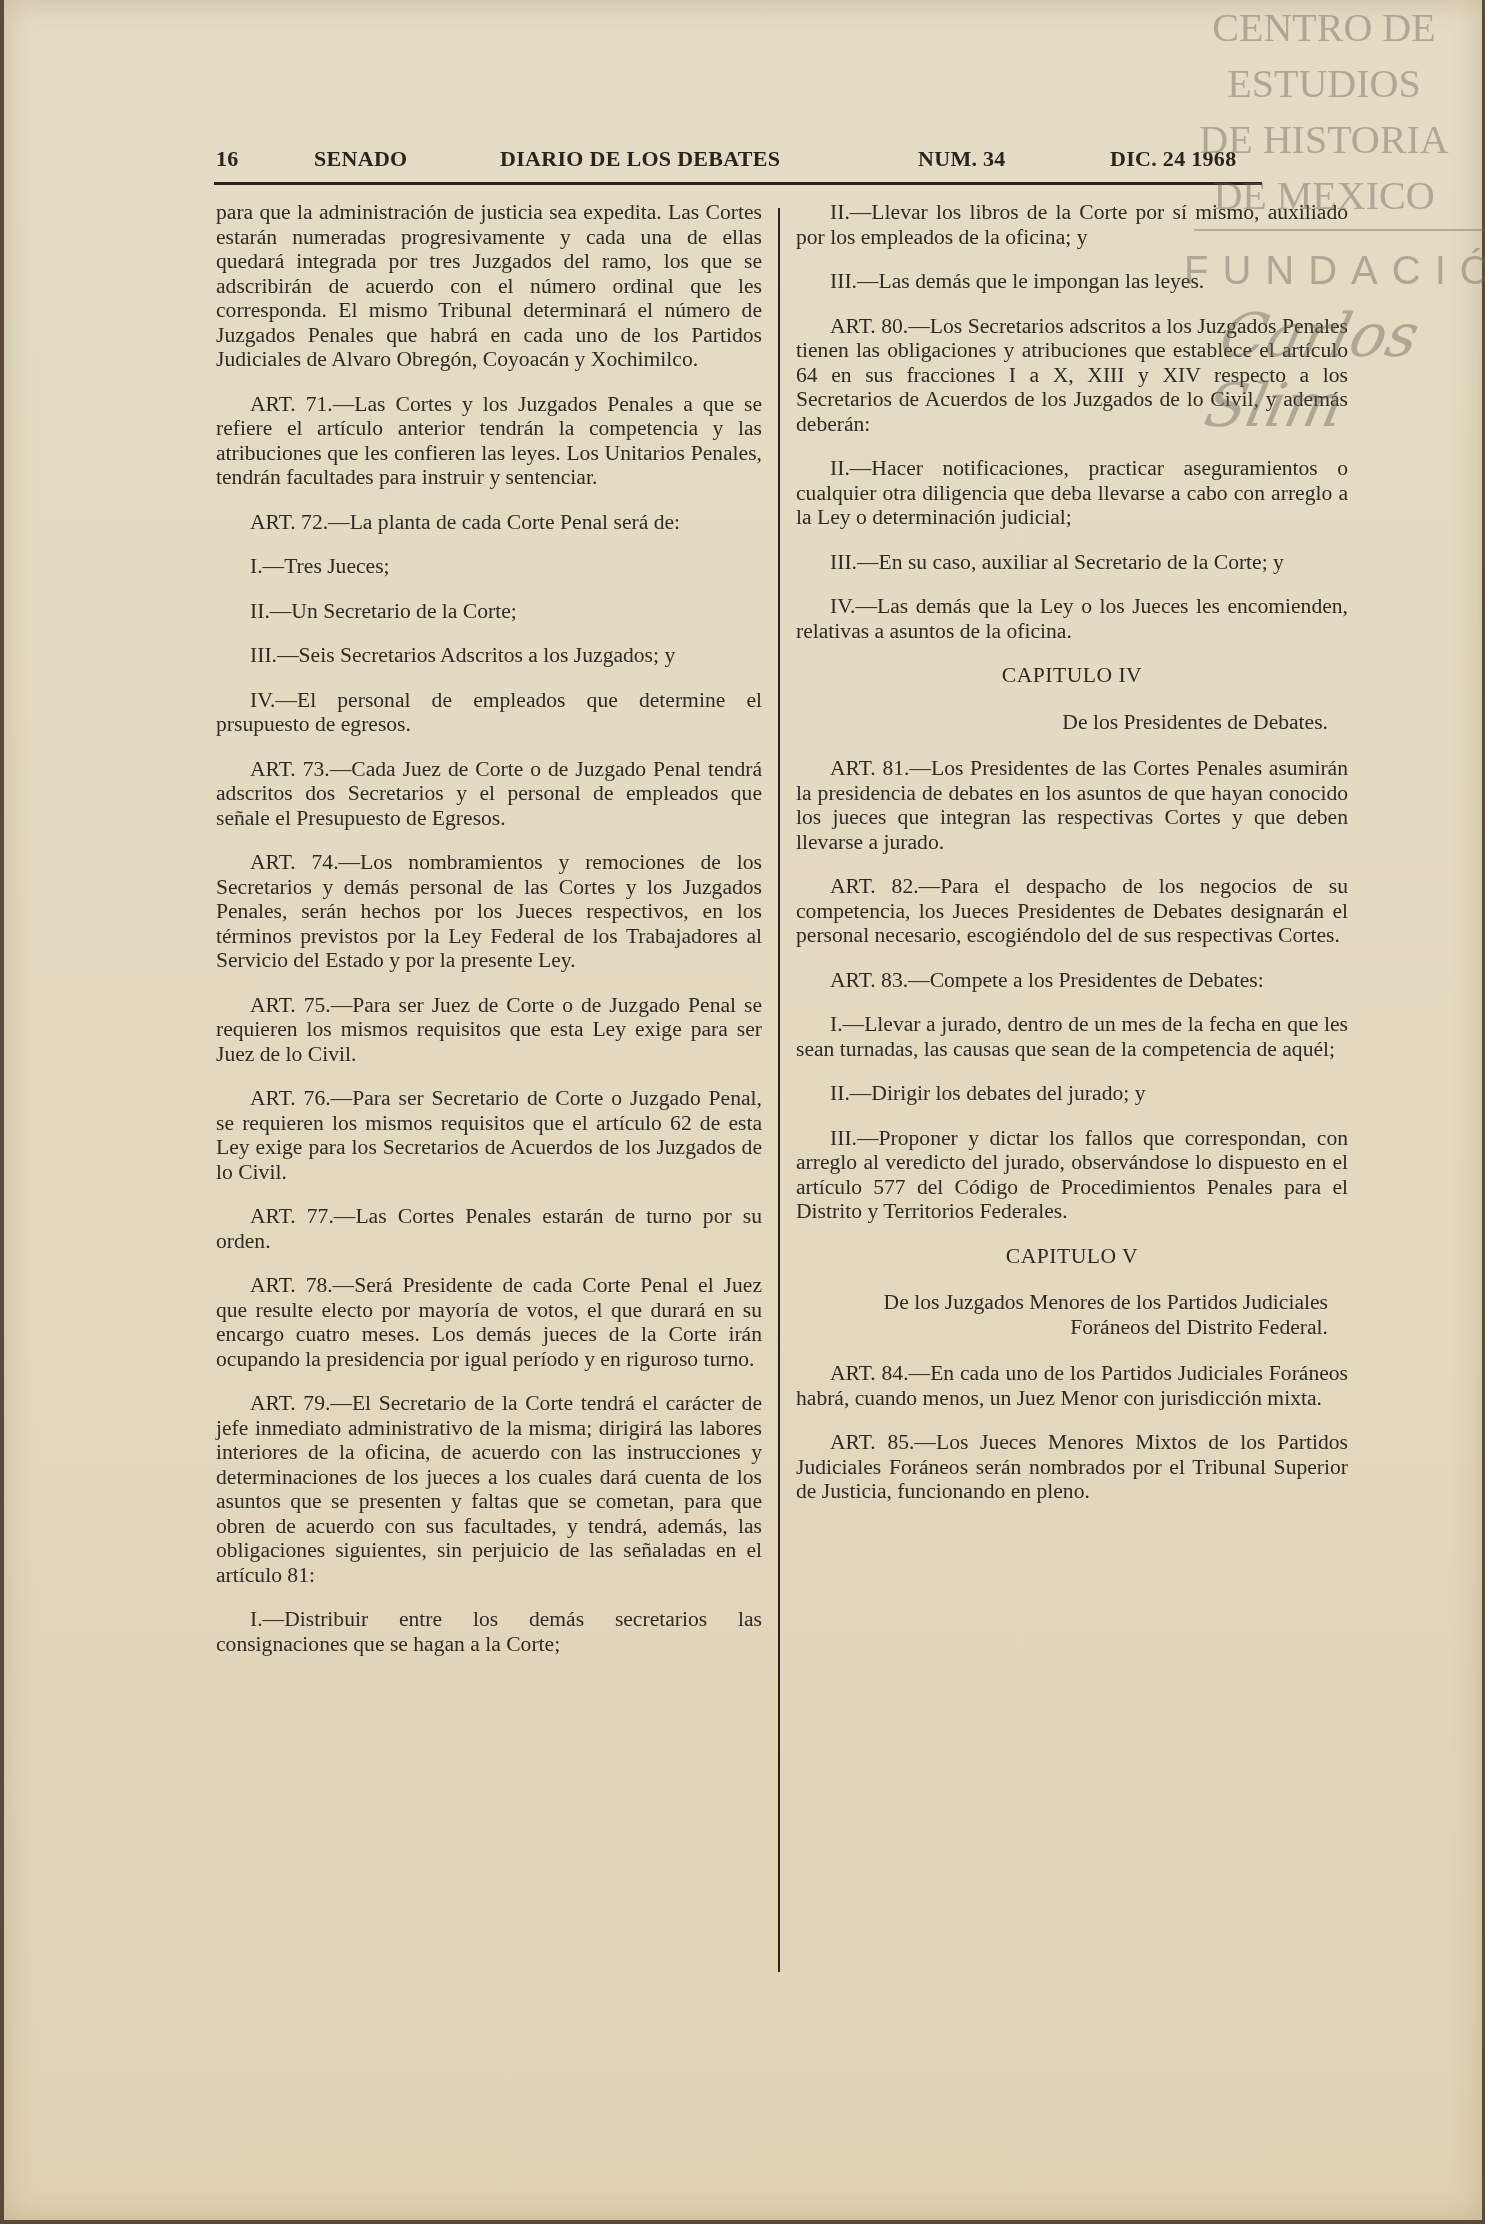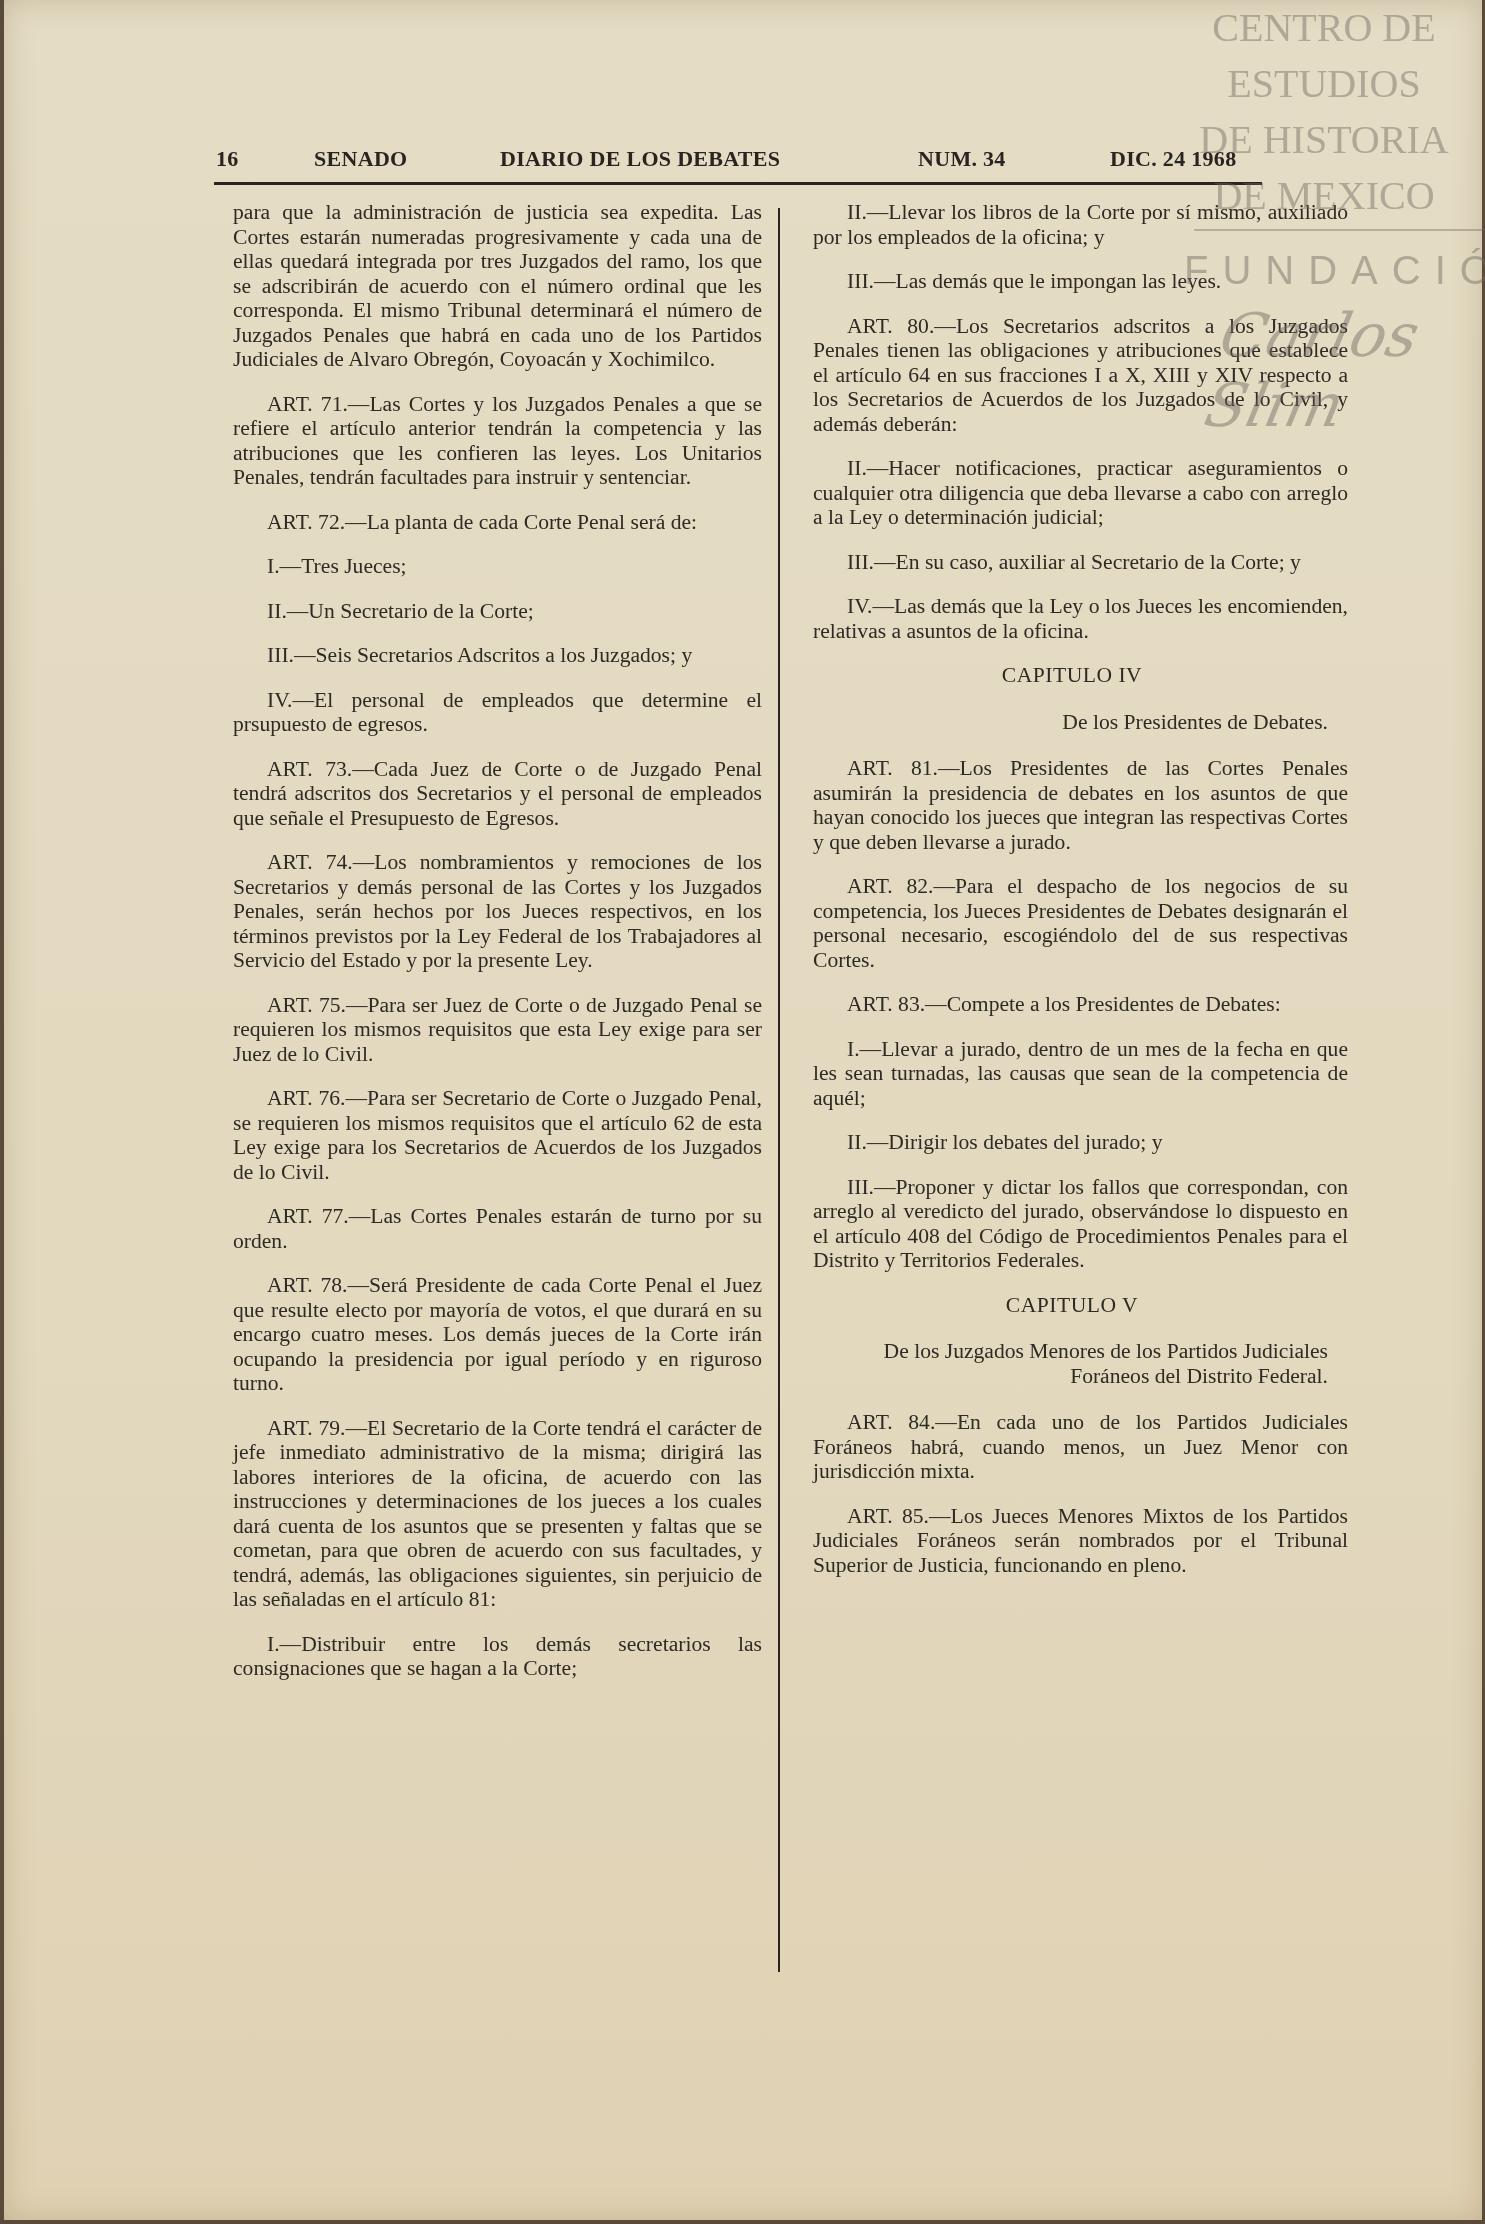--- a/index.html
+++ b/index.html
@@ -25,21 +25,21 @@
   .col {
     position: absolute; top: 200px;
     font-size: 21.6px; line-height: 24.5px; color: #2e2a24;
     text-align: justify; hyphens: manual;
   }
   .col-left { left: 212px; width: 546px; }
   .col-right { left: 792px; width: 552px; }
   .col-rule {
     position: absolute; left: 774px; top: 208px; width: 2px; height: 1764px; background: #2a2420;
   }
-  .para { margin: 0 0 20px 17px; text-indent: 34px; }
+  .para { margin: 0 0 20px 0; text-indent: 34px; }
   .para.noindent { text-indent: 0; }
   .chapter { text-align: center; margin: 0 0 22px 0; text-indent: 0; letter-spacing: 0.5px; }
   .chapter-sub { text-align: right; margin: 0 0 22px 0; text-indent: 0; padding: 0 20px; }
   .watermark {
     position: absolute; color: rgba(110,105,95,0.45);
     font-family: "Liberation Serif", serif; text-align: center; white-space: nowrap;
   }
   .wm-line { position: absolute; left: 1170px; width: 300px; text-align: center; font-size: 40px; line-height: 40px; }
   .wm-fund { position: absolute; left: 1180px; top: 248px; width: 300px; font-family: "Liberation Sans", sans-serif; font-size: 40px; letter-spacing: 14px; color: rgba(110,105,95,0.45); }
   .wm-sign { position: absolute; left: 1210px; top: 300px; font-family: "DejaVu Serif", serif; font-style: italic; font-size: 60px; color: rgba(110,105,95,0.45); transform: skewX(-12deg); }
@@ -86,21 +86,21 @@
     <p class="para">II.—Hacer notificaciones, practicar aseguramientos o cualquier otra diligencia que deba llevarse a cabo con arreglo a la Ley o determinación judicial;</p>
     <p class="para">III.—En su caso, auxiliar al Secretario de la Corte; y</p>
     <p class="para">IV.—Las demás que la Ley o los Jueces les encomienden, relativas a asuntos de la oficina.</p>
     <p class="chapter">CAPITULO IV</p>
     <p class="chapter-sub">De los Presidentes de Debates.</p>
     <p class="para">ART. 81.—Los Presidentes de las Cortes Penales asumirán la presidencia de debates en los asuntos de que hayan conocido los jueces que integran las respectivas Cortes y que deben llevarse a jurado.</p>
     <p class="para">ART. 82.—Para el despacho de los negocios de su competencia, los Jueces Presidentes de Debates designarán el personal necesario, escogiéndolo del de sus respectivas Cortes.</p>
     <p class="para">ART. 83.—Compete a los Presidentes de Debates:</p>
     <p class="para">I.—Llevar a jurado, dentro de un mes de la fecha en que les sean turnadas, las causas que sean de la competencia de aquél;</p>
     <p class="para">II.—Dirigir los debates del jurado; y</p>
-    <p class="para">III.—Proponer y dictar los fallos que correspondan, con arreglo al veredicto del jurado, observándose lo dispuesto en el artículo 408 del Código de Procedimientos Penales para el Distrito y Territorios Federales.</p>
+    <p class="para">III.—Proponer y dictar los fallos que correspondan, con arreglo al veredicto del jurado, observándose lo dispuesto en el artículo 577 del Código de Procedimientos Penales para el Distrito y Territorios Federales.</p>
     <p class="chapter">CAPITULO V</p>
     <p class="chapter-sub">De los Juzgados Menores de los Partidos Judiciales Foráneos del Distrito Federal.</p>
     <p class="para">ART. 84.—En cada uno de los Partidos Judiciales Foráneos habrá, cuando menos, un Juez Menor con jurisdicción mixta.</p>
     <p class="para">ART. 85.—Los Jueces Menores Mixtos de los Partidos Judiciales Foráneos serán nombrados por el Tribunal Superior de Justicia, funcionando en pleno.</p>
   </div>
 
   <div>
     <div class="watermark wm-line" style="top:8px">CENTRO DE</div>
     <div class="watermark wm-line" style="top:64px">ESTUDIOS</div>
     <div class="watermark wm-line" style="top:120px">DE HISTORIA</div>

